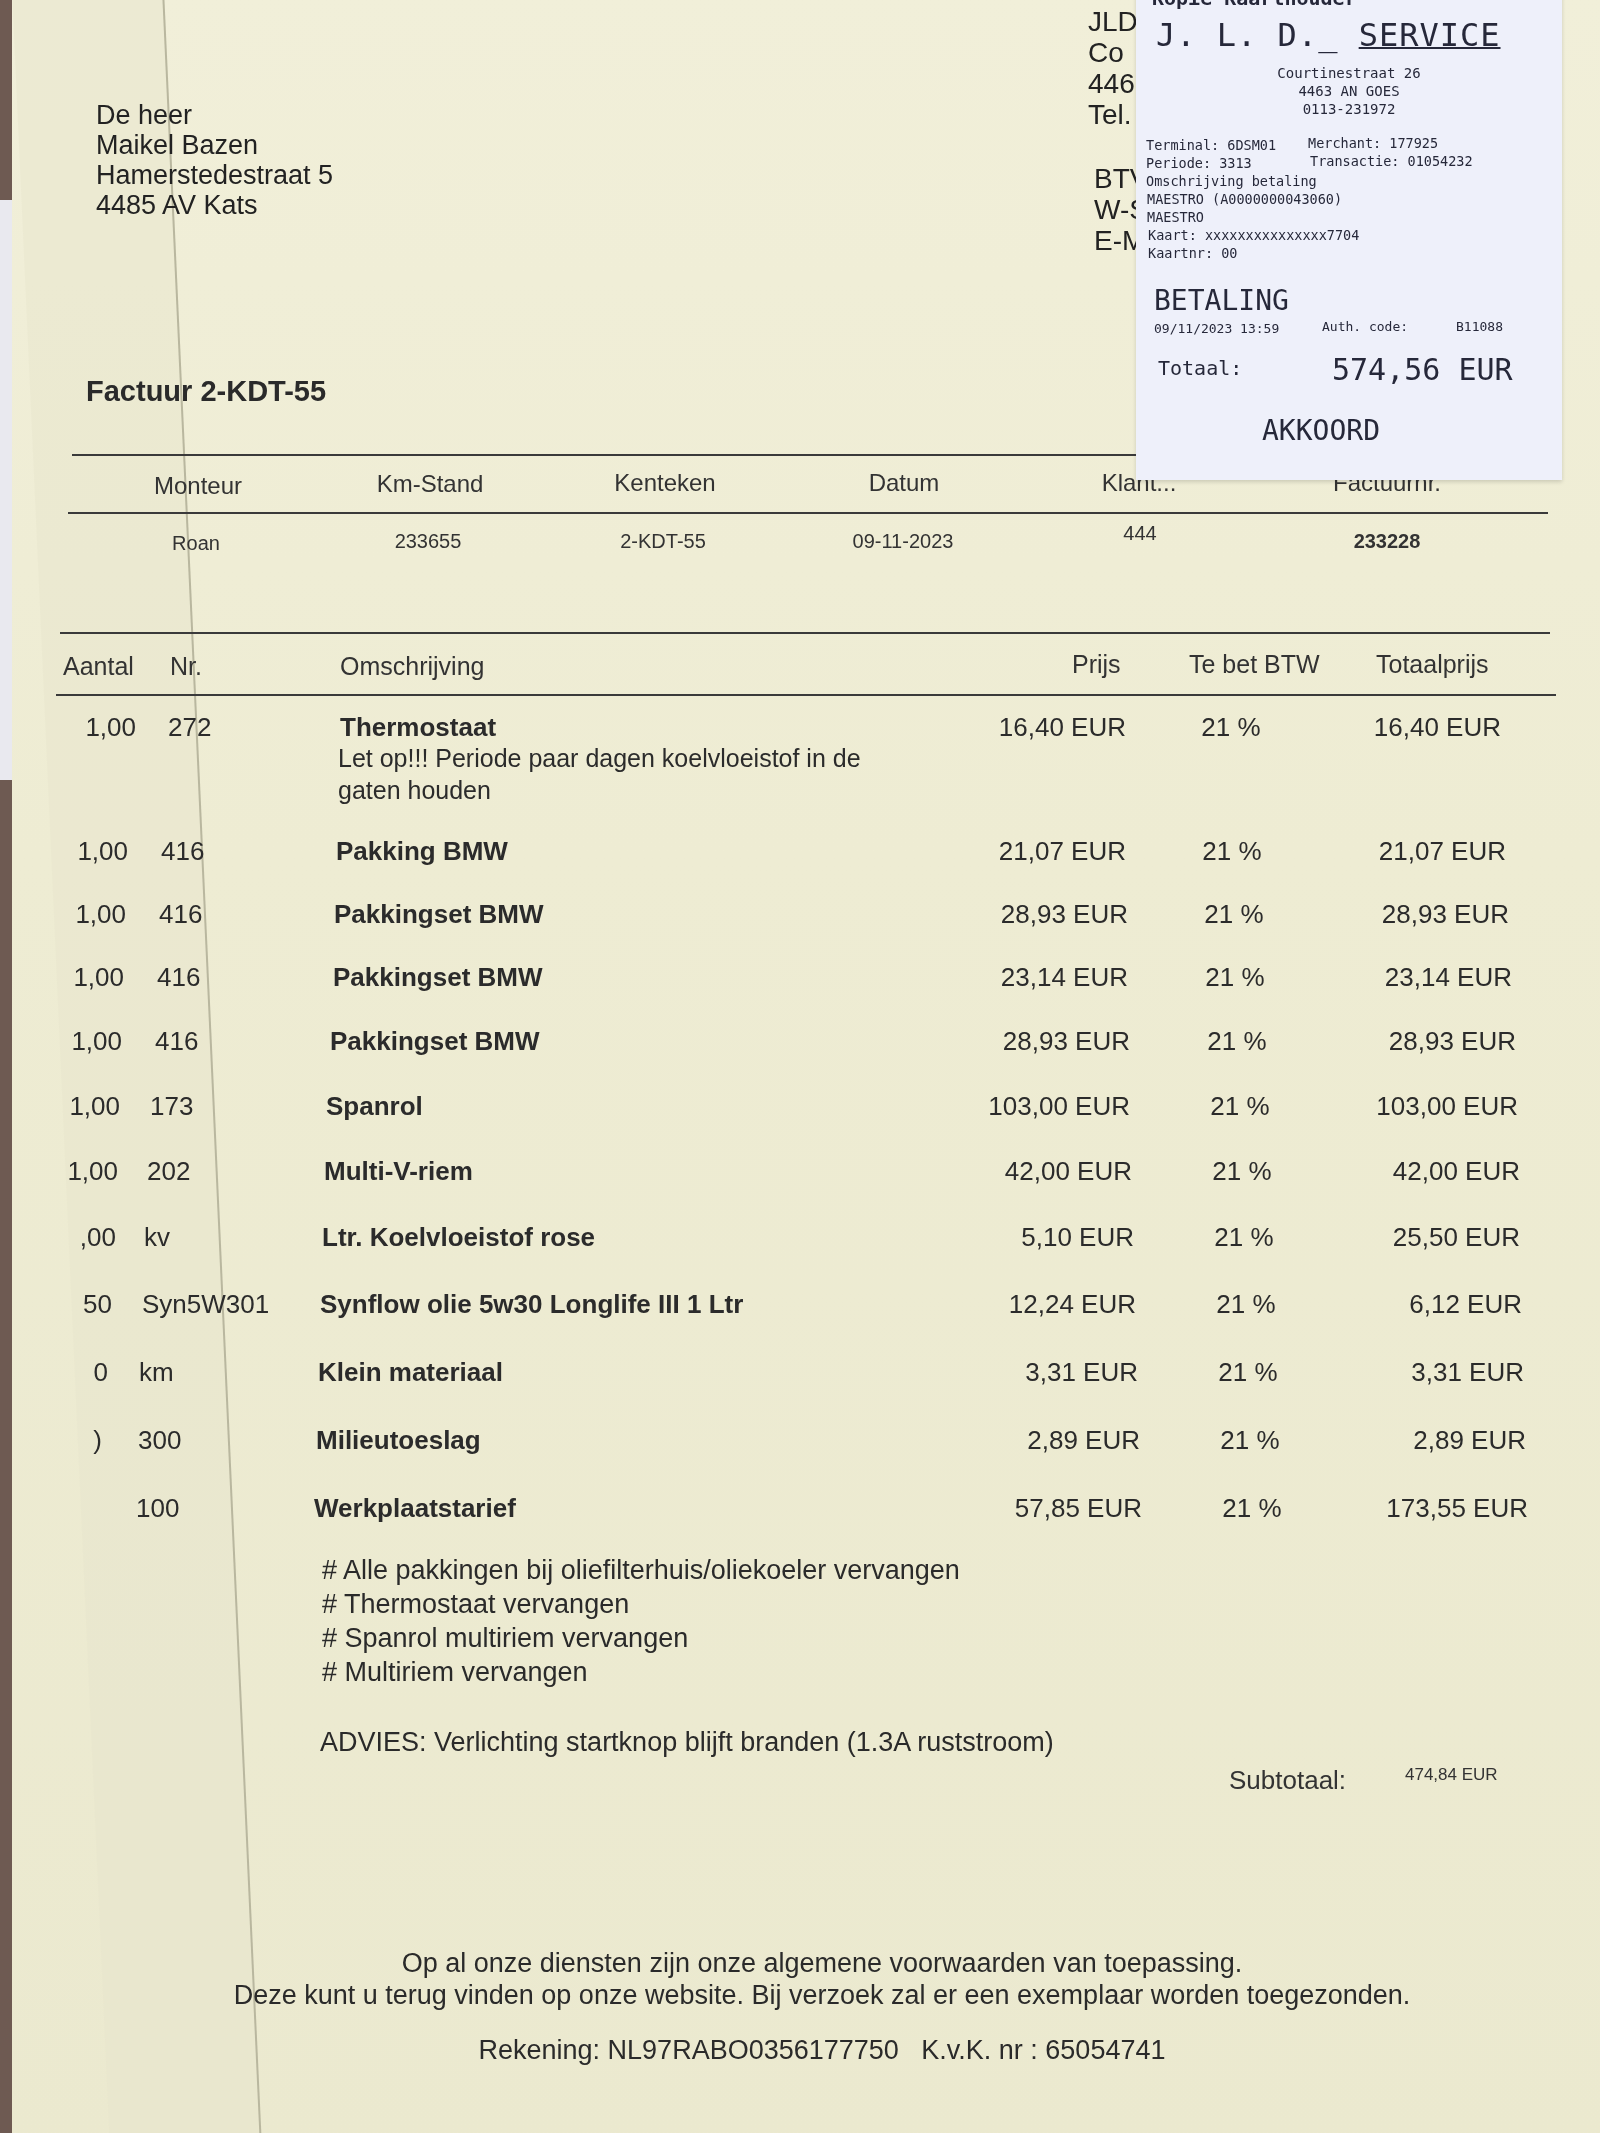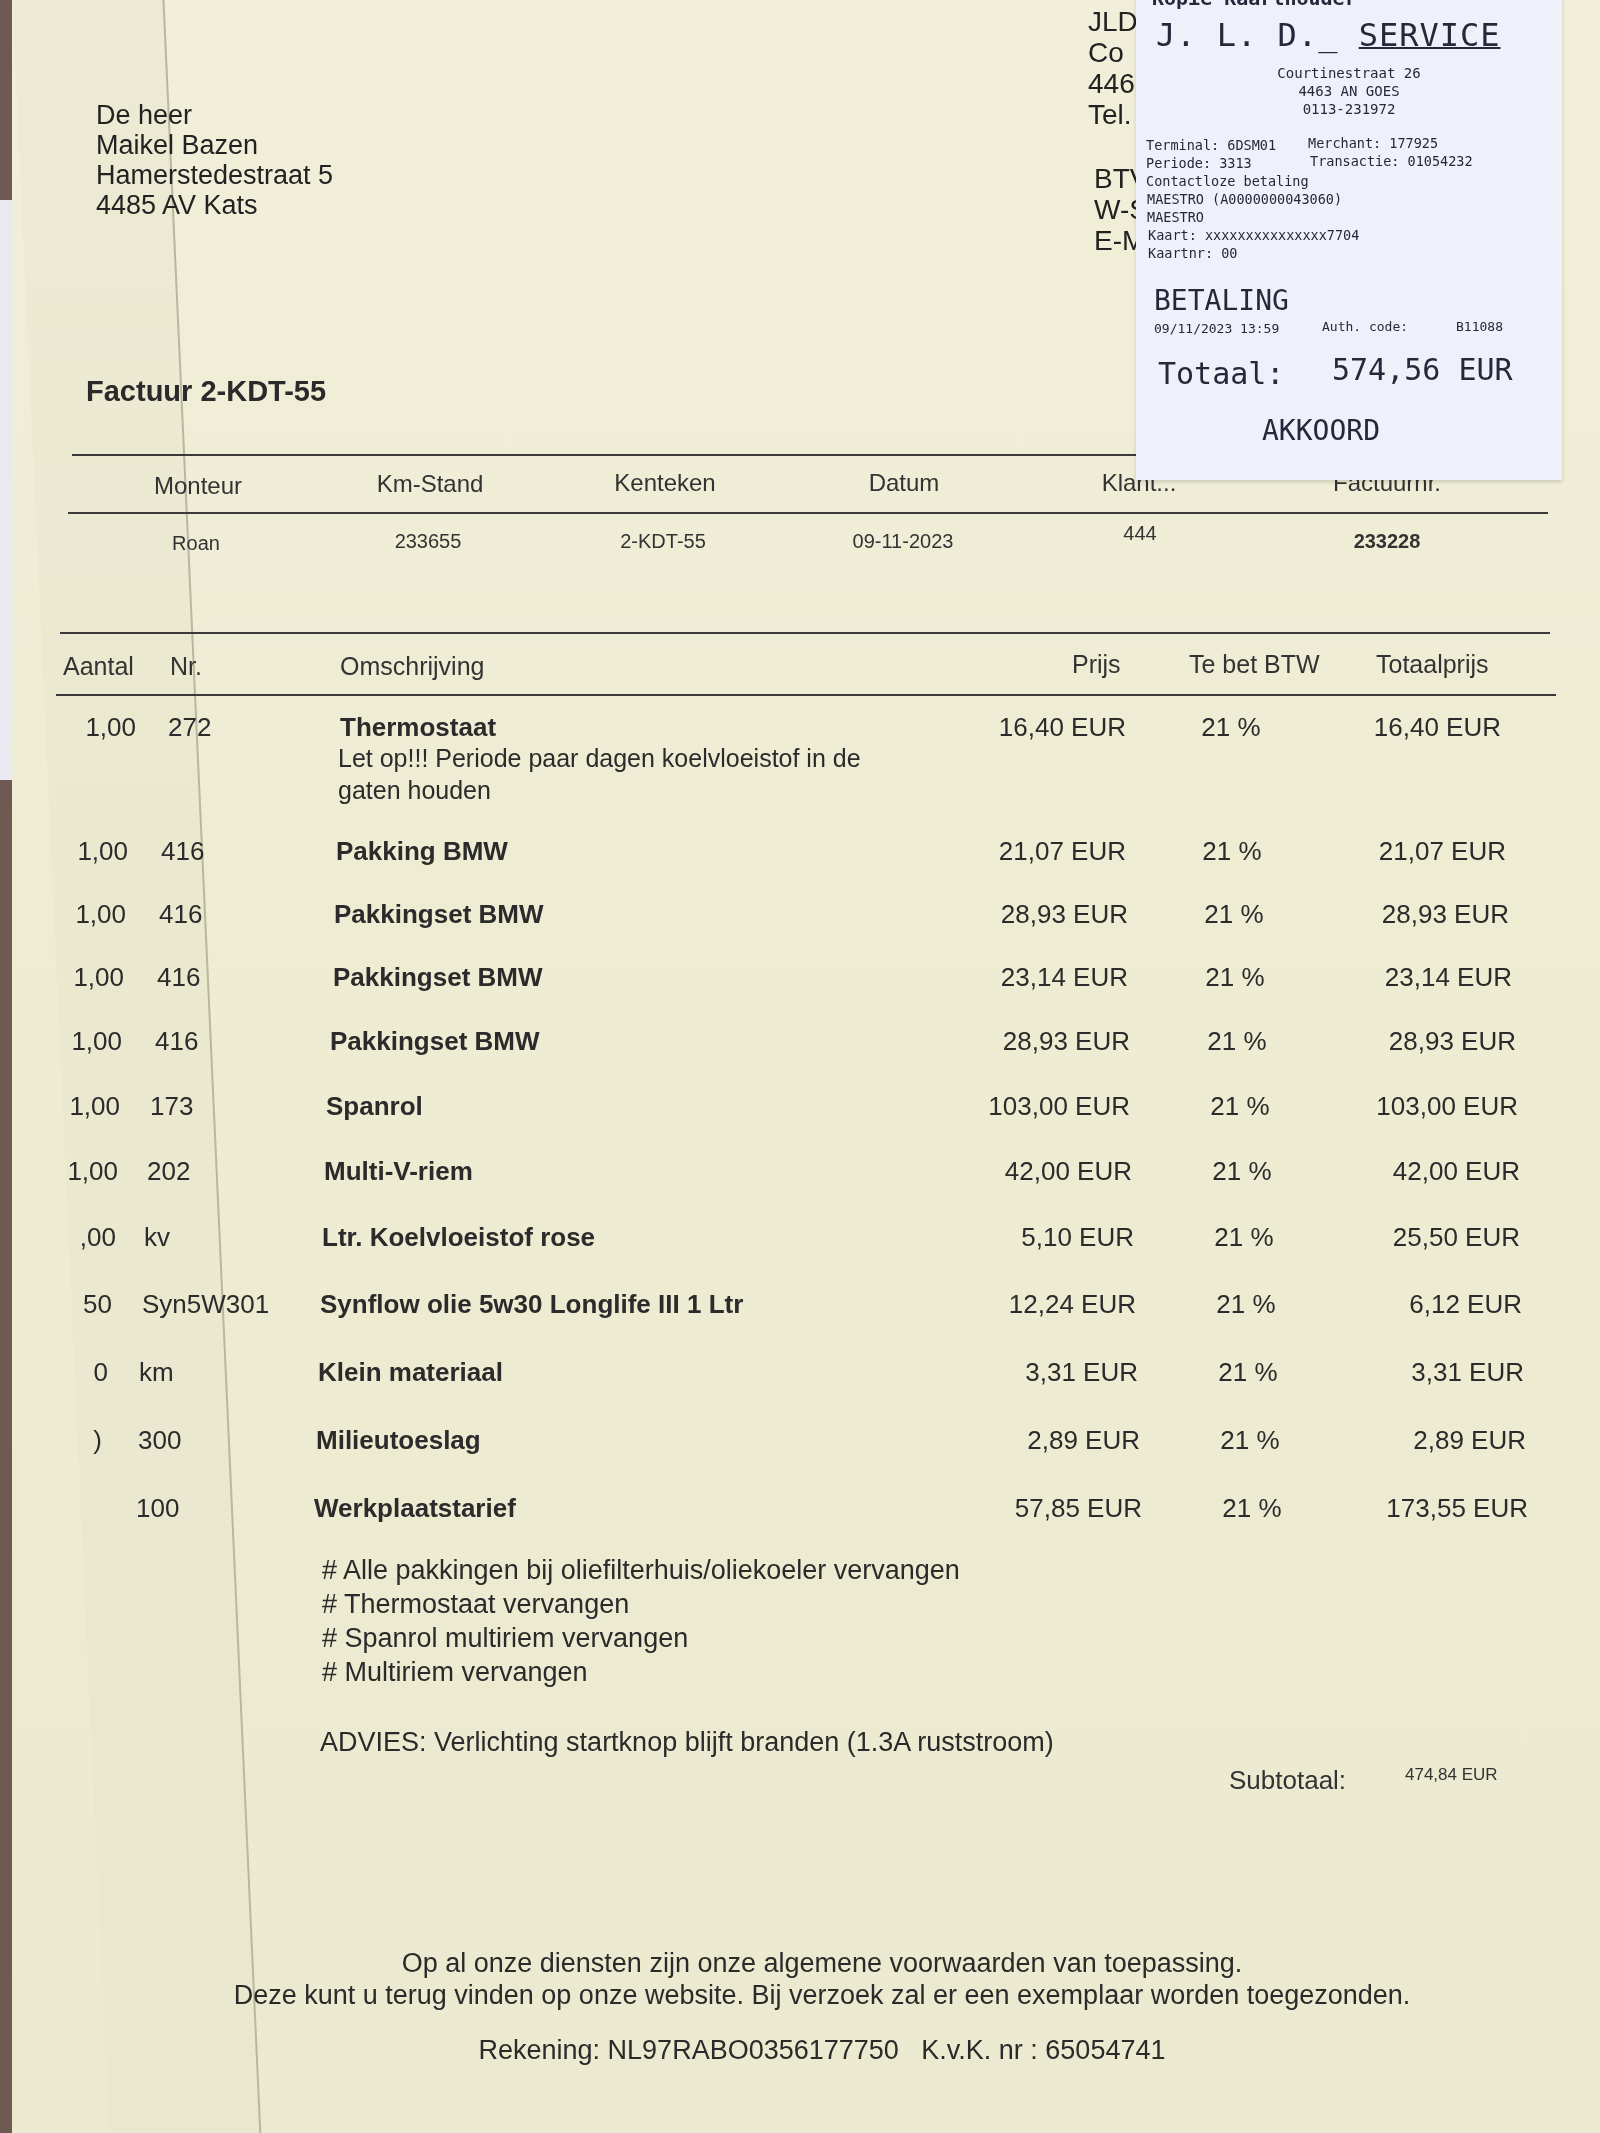--- a/index.html
+++ b/index.html
@@ -70,21 +70,21 @@
   .r { position: absolute; white-space: nowrap; }
   .r-top { left: 16px; top: -8px; font-size: 20px; font-weight: bold; }
   .r-brand { left: 20px; top: 22px; font-size: 32px; letter-spacing: 1px; }
   .r-brand .svc { text-decoration: underline; text-decoration-thickness: 2px; }
   .r-addr { left: 0; width: 426px; text-align: center; font-size: 14px; line-height: 18px; top: 70px; }
   .r-small { font-size: 13.5px; line-height: 18px; }
   .r-bet { left: 18px; top: 290px; font-size: 28px; }
   .r-date { left: 18px; top: 327px; font-size: 13px; }
   .r-auth { left: 186px; top: 325px; font-size: 13px; }
   .r-authv { left: 320px; top: 325px; font-size: 13px; }
-  .r-total { left: 22px; top: 362px; font-size: 30px; }
+  .r-total { left: 22px; top: 362px; font-size: 20px; }
   .r-totalv { left: 196px; top: 358px; font-size: 30px; text-align: right; }
   .r-ok { left: 126px; top: 420px; font-size: 28px; }
 </style>
 </head>
 <body>
 
 <div class="sheet-back"></div>
 
 <div class="paper">
   <div class="seam"></div>
@@ -261,21 +261,21 @@
   </div>
   <div class="r r-addr">
     <div>Courtinestraat 26</div>
     <div>4463 AN GOES</div>
     <div>0113-231972</div>
   </div>
   <div class="r r-small" style="left:10px; top:142px;">Terminal: 6DSM01</div>
   <div class="r r-small" style="left:172px; top:140px;">Merchant: 177925</div>
   <div class="r r-small" style="left:10px; top:160px;">Periode: 3313</div>
   <div class="r r-small" style="left:174px; top:158px;">Transactie: 01054232</div>
-  <div class="r r-small" style="left:10px; top:178px;">Contactloze betaling</div>
+  <div class="r r-small" style="left:10px; top:178px;">Omschrijving betaling</div>
   <div class="r r-small" style="left:11px; top:196px;">MAESTRO (A0000000043060)</div>
   <div class="r r-small" style="left:11px; top:214px;">MAESTRO</div>
   <div class="r r-small" style="left:12px; top:232px;">Kaart: xxxxxxxxxxxxxxx7704</div>
   <div class="r r-small" style="left:12px; top:250px;">Kaartnr: 00</div>
   <div class="r r-bet">BETALING</div>
   <div class="r r-date">09/11/2023 13:59</div>
   <div class="r r-auth">Auth. code:</div>
   <div class="r r-authv">B11088</div>
   <div class="r r-total">Totaal:</div>
   <div class="r r-totalv">574,56 EUR</div>

